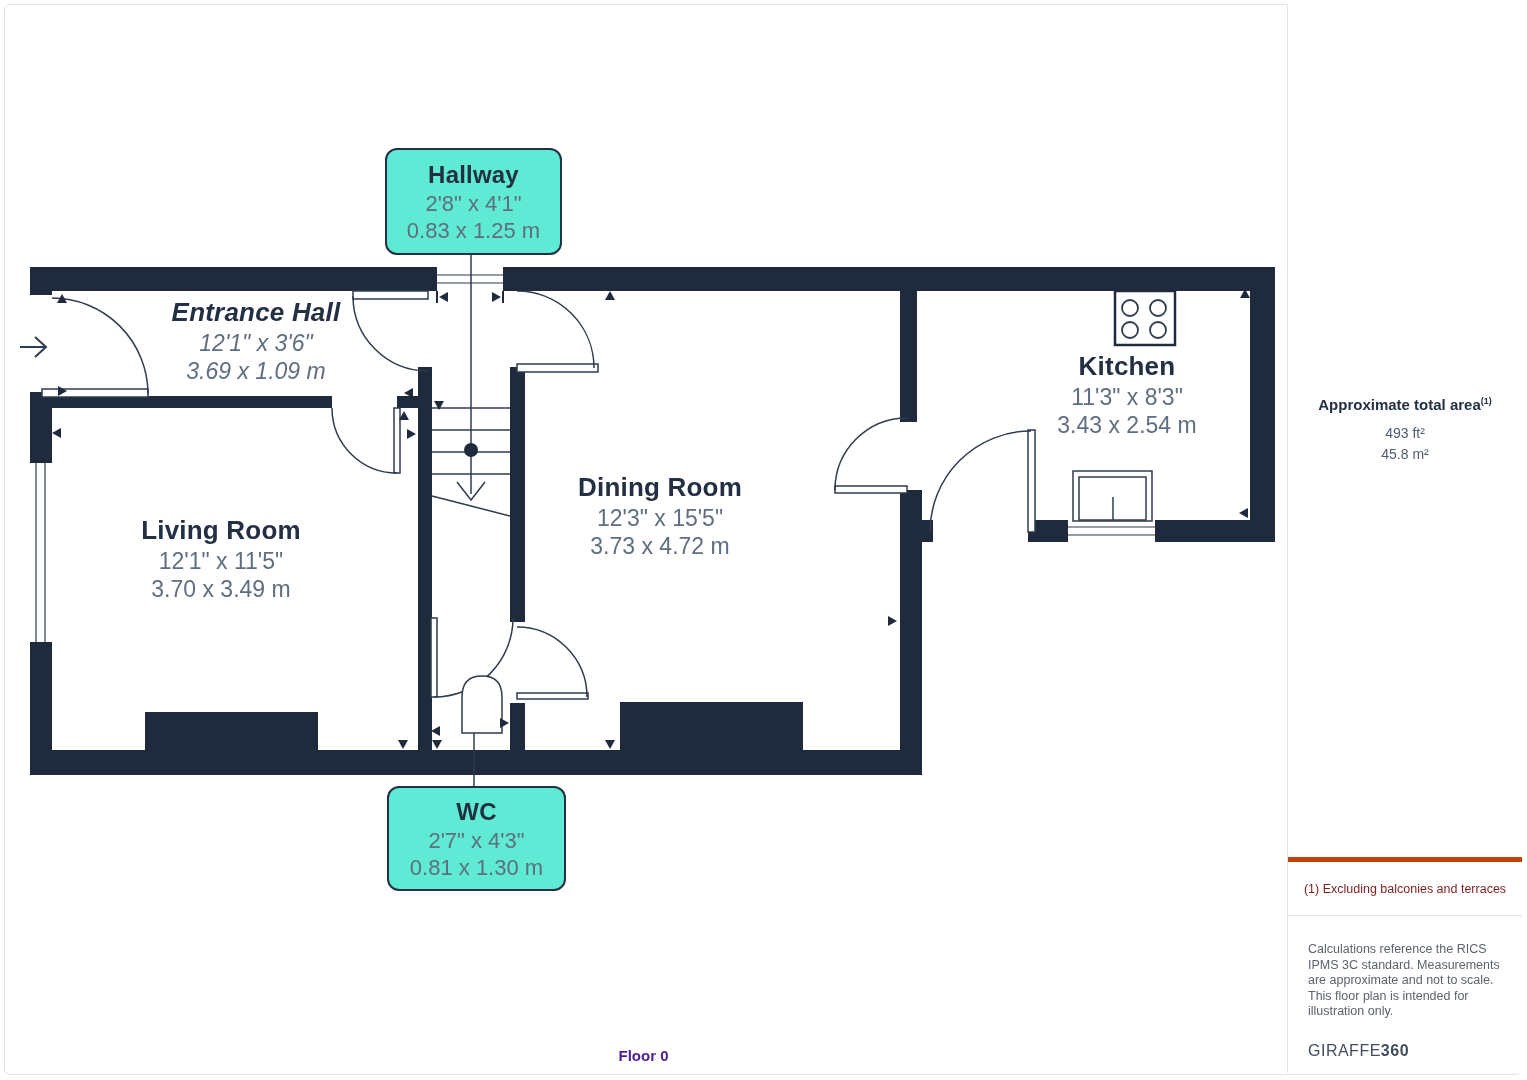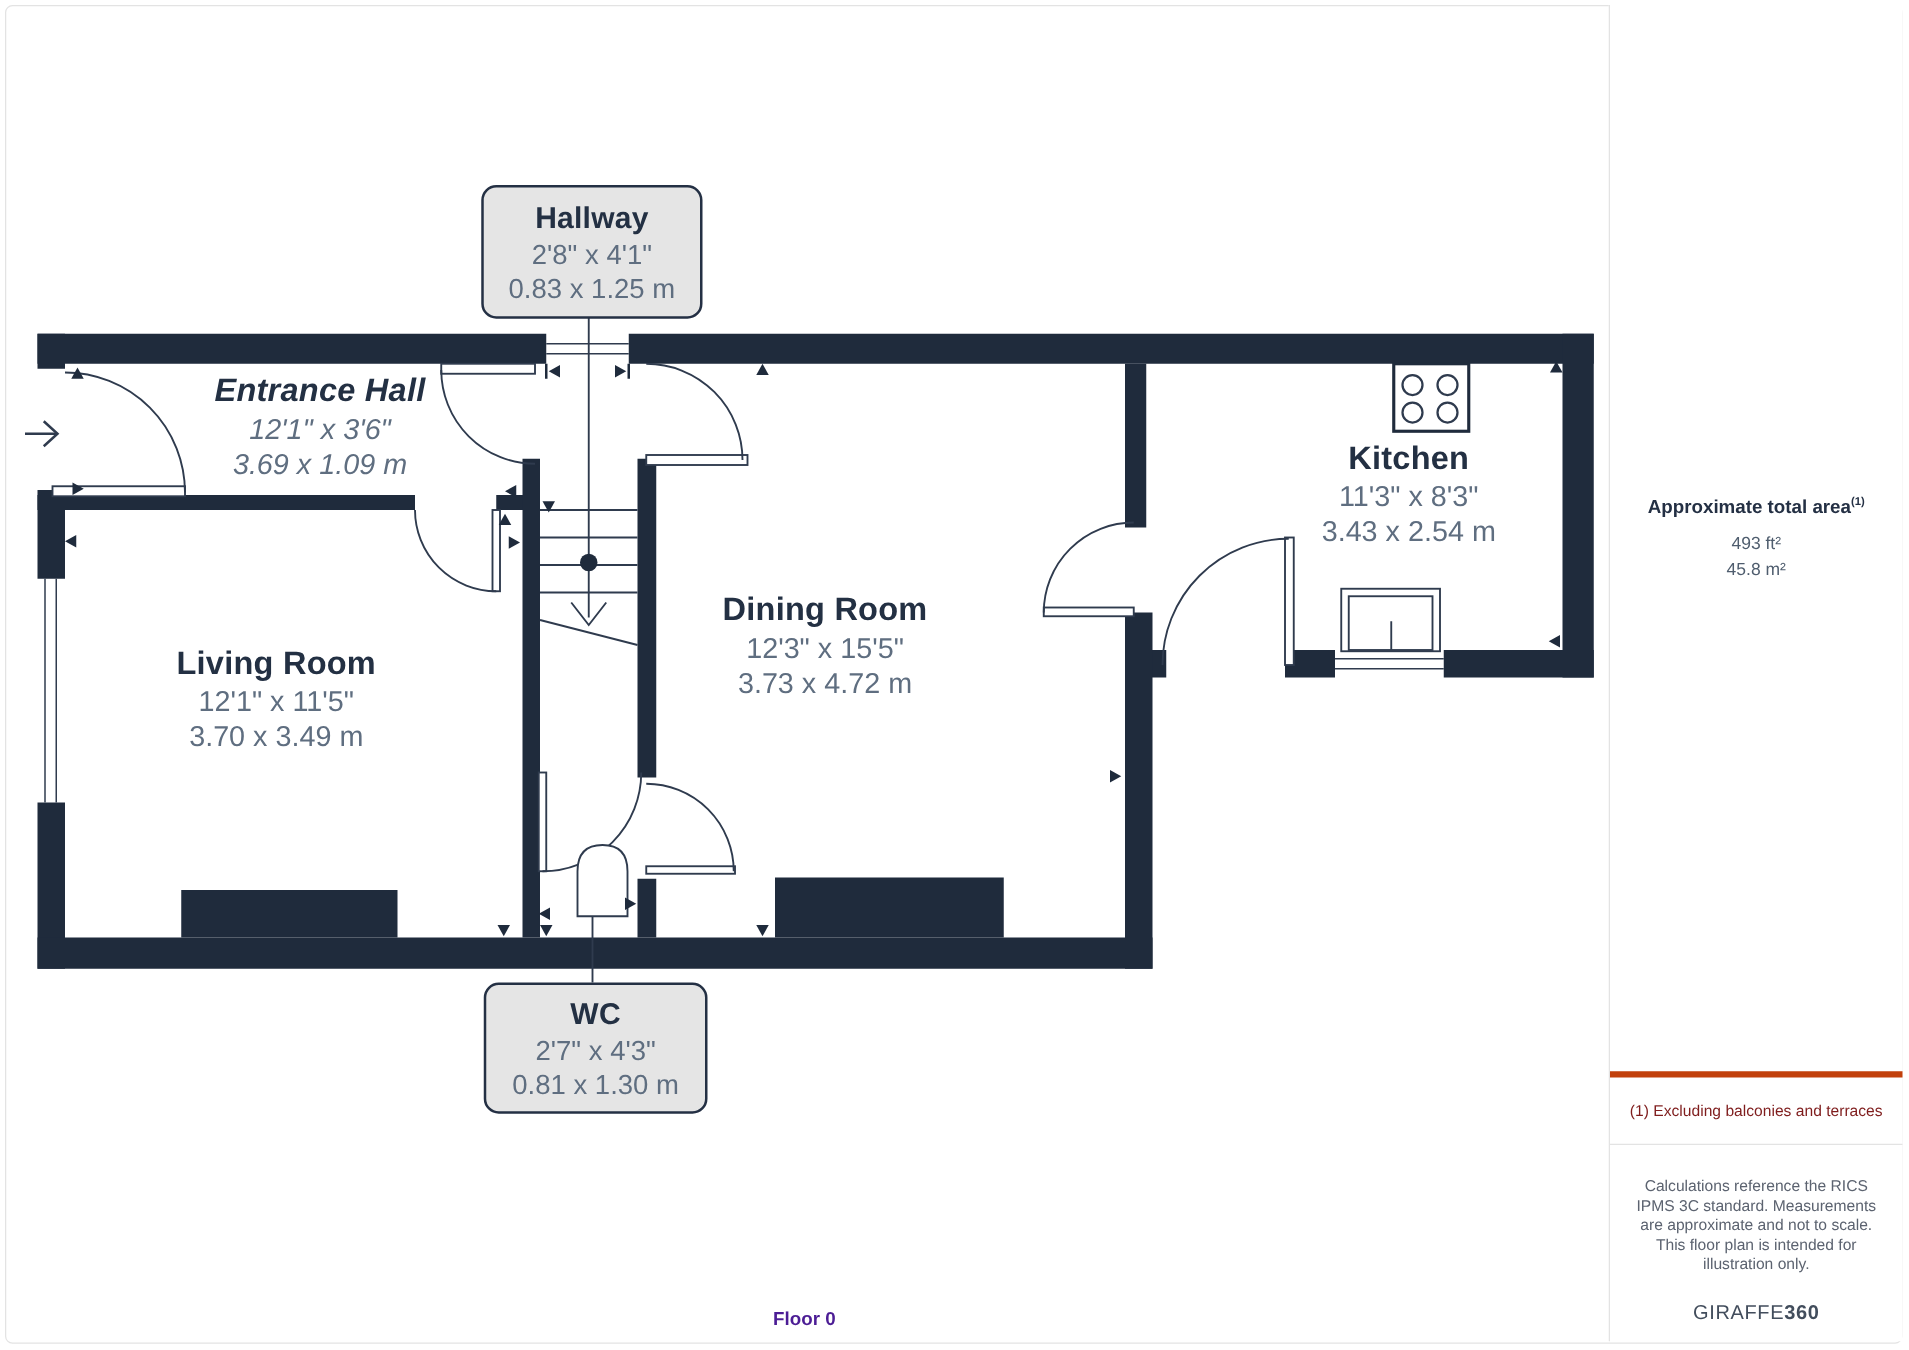--- a/index.html
+++ b/index.html
@@ -6,40 +6,40 @@
   body{width:1527px;height:1080px;position:relative;overflow:hidden;
        font-family:"Liberation Sans", sans-serif;color:#233043;}
   .frame{position:absolute;left:4px;top:4px;width:1516px;height:1069px;
          border:1px solid #e3e3e3;border-radius:6px;pointer-events:none;}
   .plan-svg{position:absolute;left:0;top:0;}
   
   .room-label{position:absolute;transform:translateX(-50%);text-align:center;white-space:nowrap;}
   .room-name{font-size:26px;font-weight:bold;color:#233043;letter-spacing:.2px;line-height:33px;}
   .room-dim{font-size:23px;color:#5f6e80;line-height:28px;}
   
-  .callout{position:absolute;background:#e5e5e5;border:2.5px solid #243044;border-radius:12px;
+  .callout{position:absolute;background:#5eead4;border:2.5px solid #243044;border-radius:12px;
            display:flex;flex-direction:column;align-items:center;justify-content:center;
            text-align:center;white-space:nowrap;}
   .callout .room-name{font-size:24px;line-height:31px;}
   .callout .room-dim{font-size:22px;line-height:27px;}
   .floor-label{position:absolute;left:0;width:1287px;bottom:16px;text-align:center;
                font-size:15px;font-weight:bold;color:#4c1d95;}
   
   .sidebar{position:absolute;left:1287px;top:4px;width:234px;height:1069px;
            border-left:1px solid #e3e3e3;background:#fff;}
   .sidebar-top{position:absolute;left:0;top:0;width:100%;height:853px;
                display:flex;flex-direction:column;align-items:center;justify-content:center;}
   .area-title{font-size:15px;font-weight:bold;color:#243044;margin-bottom:10px;}
   .area-title sup{font-size:9px;}
   .area-value{font-size:14px;color:#4f5d6e;line-height:21px;}
   .sidebar-footnote{position:absolute;left:0;top:853px;width:100%;height:58px;box-sizing:border-box;
                     border-top:5px solid #c2410c;display:flex;align-items:center;justify-content:center;
                     font-size:12.5px;color:#7f1d1d;}
   .sidebar-disclaimer{position:absolute;left:0;top:911px;width:100%;height:158px;box-sizing:border-box;
-                      border-top:1px solid #e3e3e3;padding:26px 20px 0;text-align:center;}
+                      border-top:1px solid #e3e3e3;padding:26px 20px 0;text-align:left;}
   .sidebar-disclaimer p{margin:0;font-size:12.5px;line-height:15.5px;color:#5c6370;}
   .brand{margin-top:22px;font-size:16px;color:#424d5c;letter-spacing:.5px;}
   .brand b{font-weight:bold;}
 </style>
 </head>
 <body>
 
 <div class="frame"></div>
 
 <svg class="plan-svg" width="1527" height="1080" viewBox="0 0 1527 1080">

